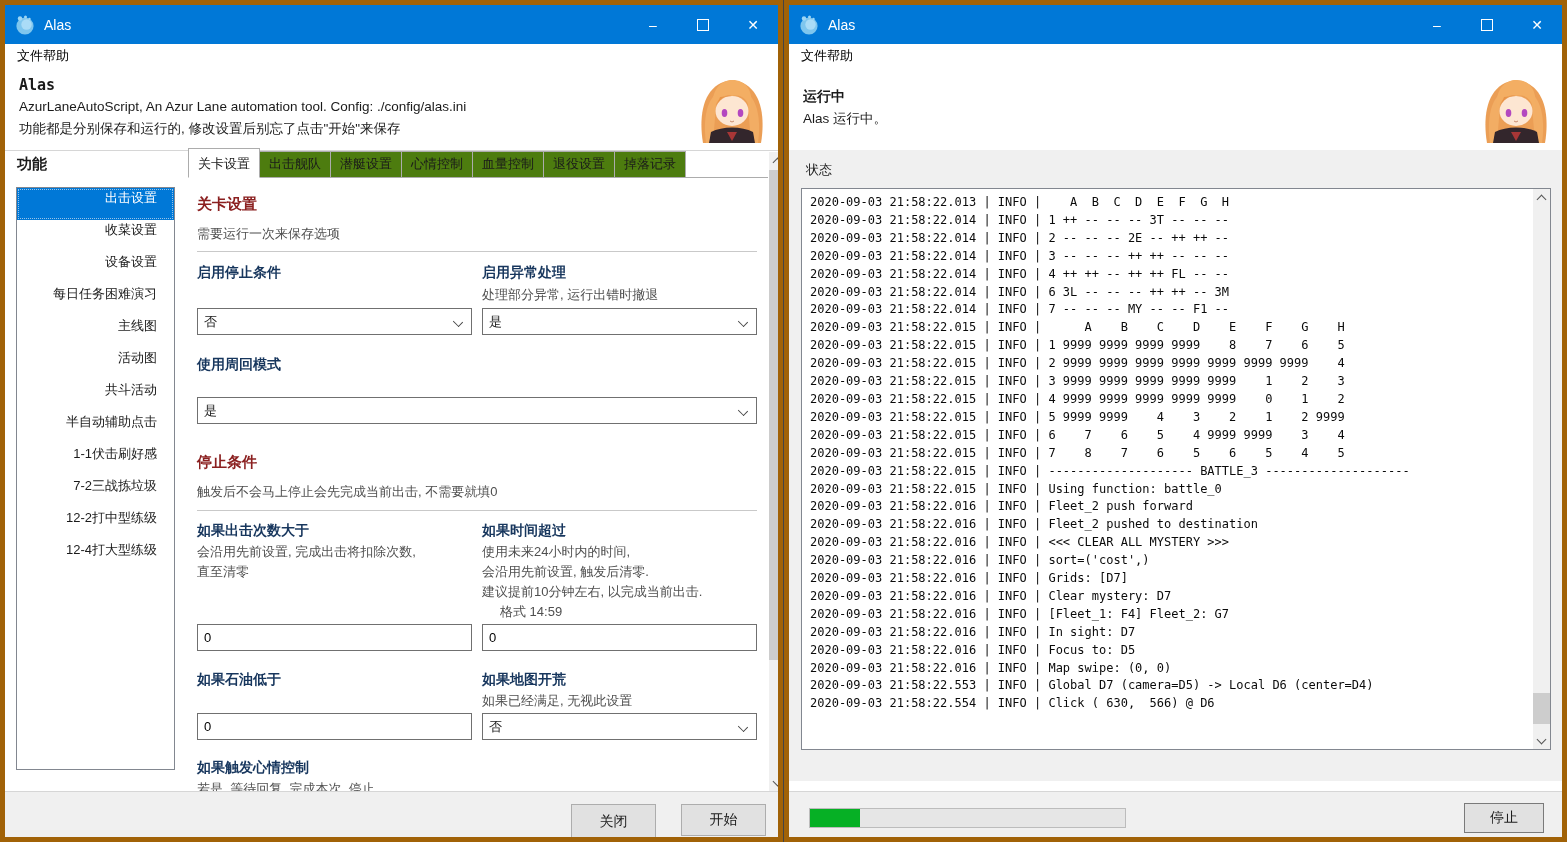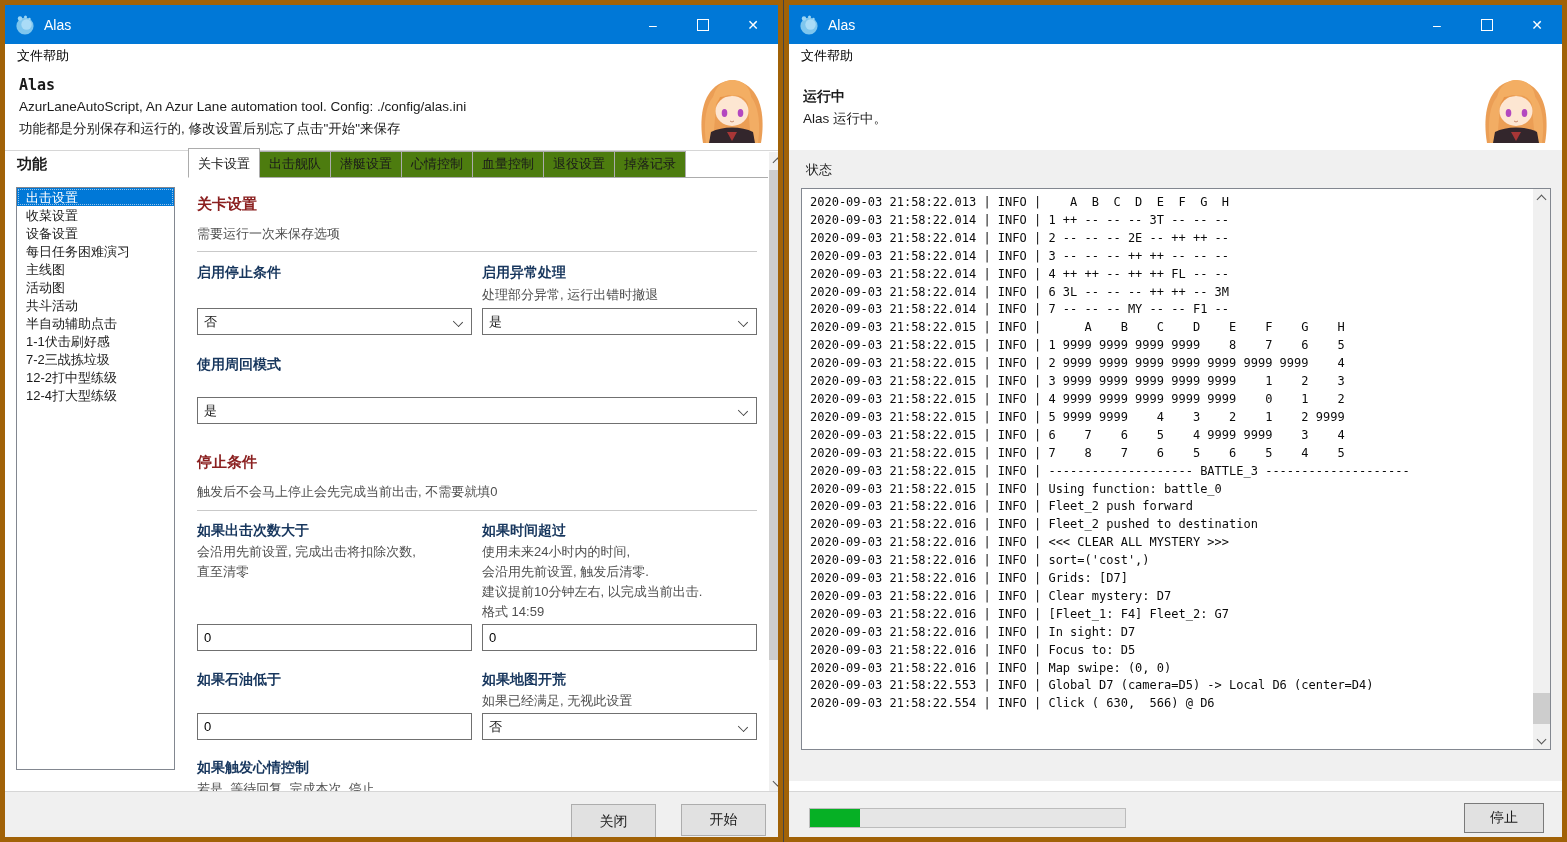--- a/index.html
+++ b/index.html
@@ -34,21 +34,21 @@
   .hdr-line1{position:absolute;left:14px;top:31px;font-size:13.5px;}
   .hdr-line2{position:absolute;left:14px;top:52px;font-size:13.5px;}
   .hdr-title-cn{position:absolute;left:14px;top:20px;font-size:14px;font-weight:bold;}
   .hdr-sub-cn{position:absolute;left:14px;top:42px;font-size:13.5px;}
   .avatar{position:absolute;right:10px;top:3px;width:72px;height:72px;}
 
   
   .sb-heading{position:absolute;left:12px;top:150px;font-size:15px;font-weight:bold;}
   .listbox{position:absolute;left:11px;top:182px;width:159px;height:583px;background:#fff;
            border:1px solid #828790;box-sizing:border-box;font-size:13px;overflow:hidden;}
-  .list-item{height:18px;line-height:20px;padding:0 9px;white-space:nowrap;}
+  .list-item{height:32px;line-height:20px;padding:0 17px;white-space:nowrap;text-align:right;}
   .list-item.selected{background:#0078d7;color:#fff;outline:1px dotted #99c4e8;outline-offset:-2px;}
 
   
   .tabs{position:absolute;left:183px;top:147px;width:580px;height:26px;display:flex;
         align-items:flex-end;border-bottom:1px solid #acacac;box-sizing:border-box;}
   .tab{padding:3px 9px 4px 9px;border:1px solid #acacac;border-bottom:none;background:#4d7c0f;
        font-size:13px;margin-right:-1px;white-space:nowrap;}
   .tab.active{background:#fff;padding-top:6px;margin-bottom:-1px;border-bottom:1px solid #fff;}
 
   
@@ -192,21 +192,21 @@
   <div class="desc" style="left:192px;top:478px;">触发后不会马上停止会先完成当前出击, 不需要就填0</div>
   <div class="hr" style="left:192px;top:505px;width:560px;"></div>
 
   <div class="flabel" style="left:192px;top:517px;">如果出击次数大于</div>
   <div class="flabel" style="left:477px;top:517px;">如果时间超过</div>
   <div class="desc" style="left:192px;top:538px;">会沿用先前设置, 完成出击将扣除次数,</div>
   <div class="desc" style="left:192px;top:558px;">直至清零</div>
   <div class="desc" style="left:477px;top:538px;">使用未来24小时内的时间,</div>
   <div class="desc" style="left:477px;top:558px;">会沿用先前设置, 触发后清零.</div>
   <div class="desc" style="left:477px;top:578px;">建议提前10分钟左右, 以完成当前出击.</div>
-  <div class="desc" style="left:477px;top:598px;">格式 14:59</div>
+  <div class="desc" style="left:495px;top:598px;">格式 14:59</div>
   <input class="tinput" style="left: 192px; top: 619px; width: 275px;" value="0">
   <input class="tinput" style="left: 477px; top: 619px; width: 275px;" value="0">
 
   <div class="flabel" style="left:192px;top:666px;">如果石油低于</div>
   <div class="flabel" style="left:477px;top:666px;">如果地图开荒</div>
   <div class="desc" style="left:477px;top:687px;">如果已经满足, 无视此设置</div>
   <input class="tinput" style="left: 192px; top: 708px; width: 275px;" value="0">
   <div class="select" style="left:477px;top:708px;width:275px;">
     <span>否</span>
     <span class="chev"></span>

